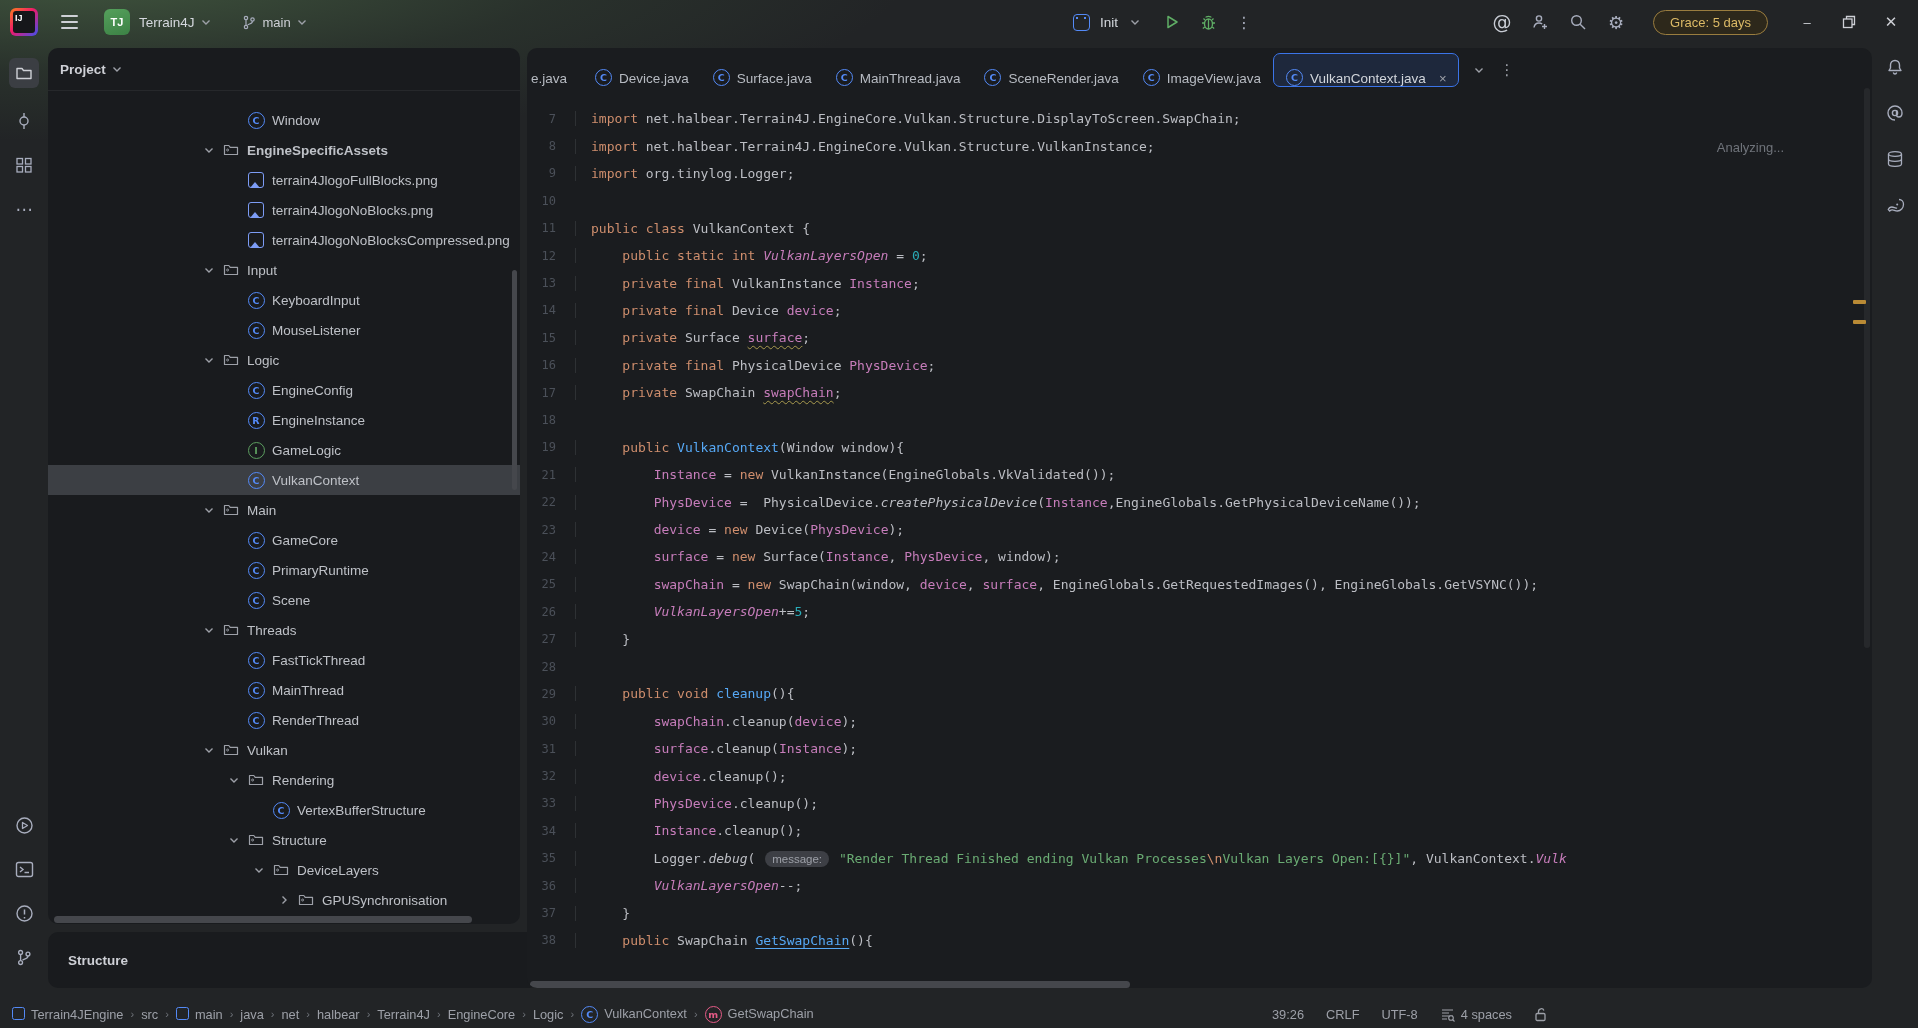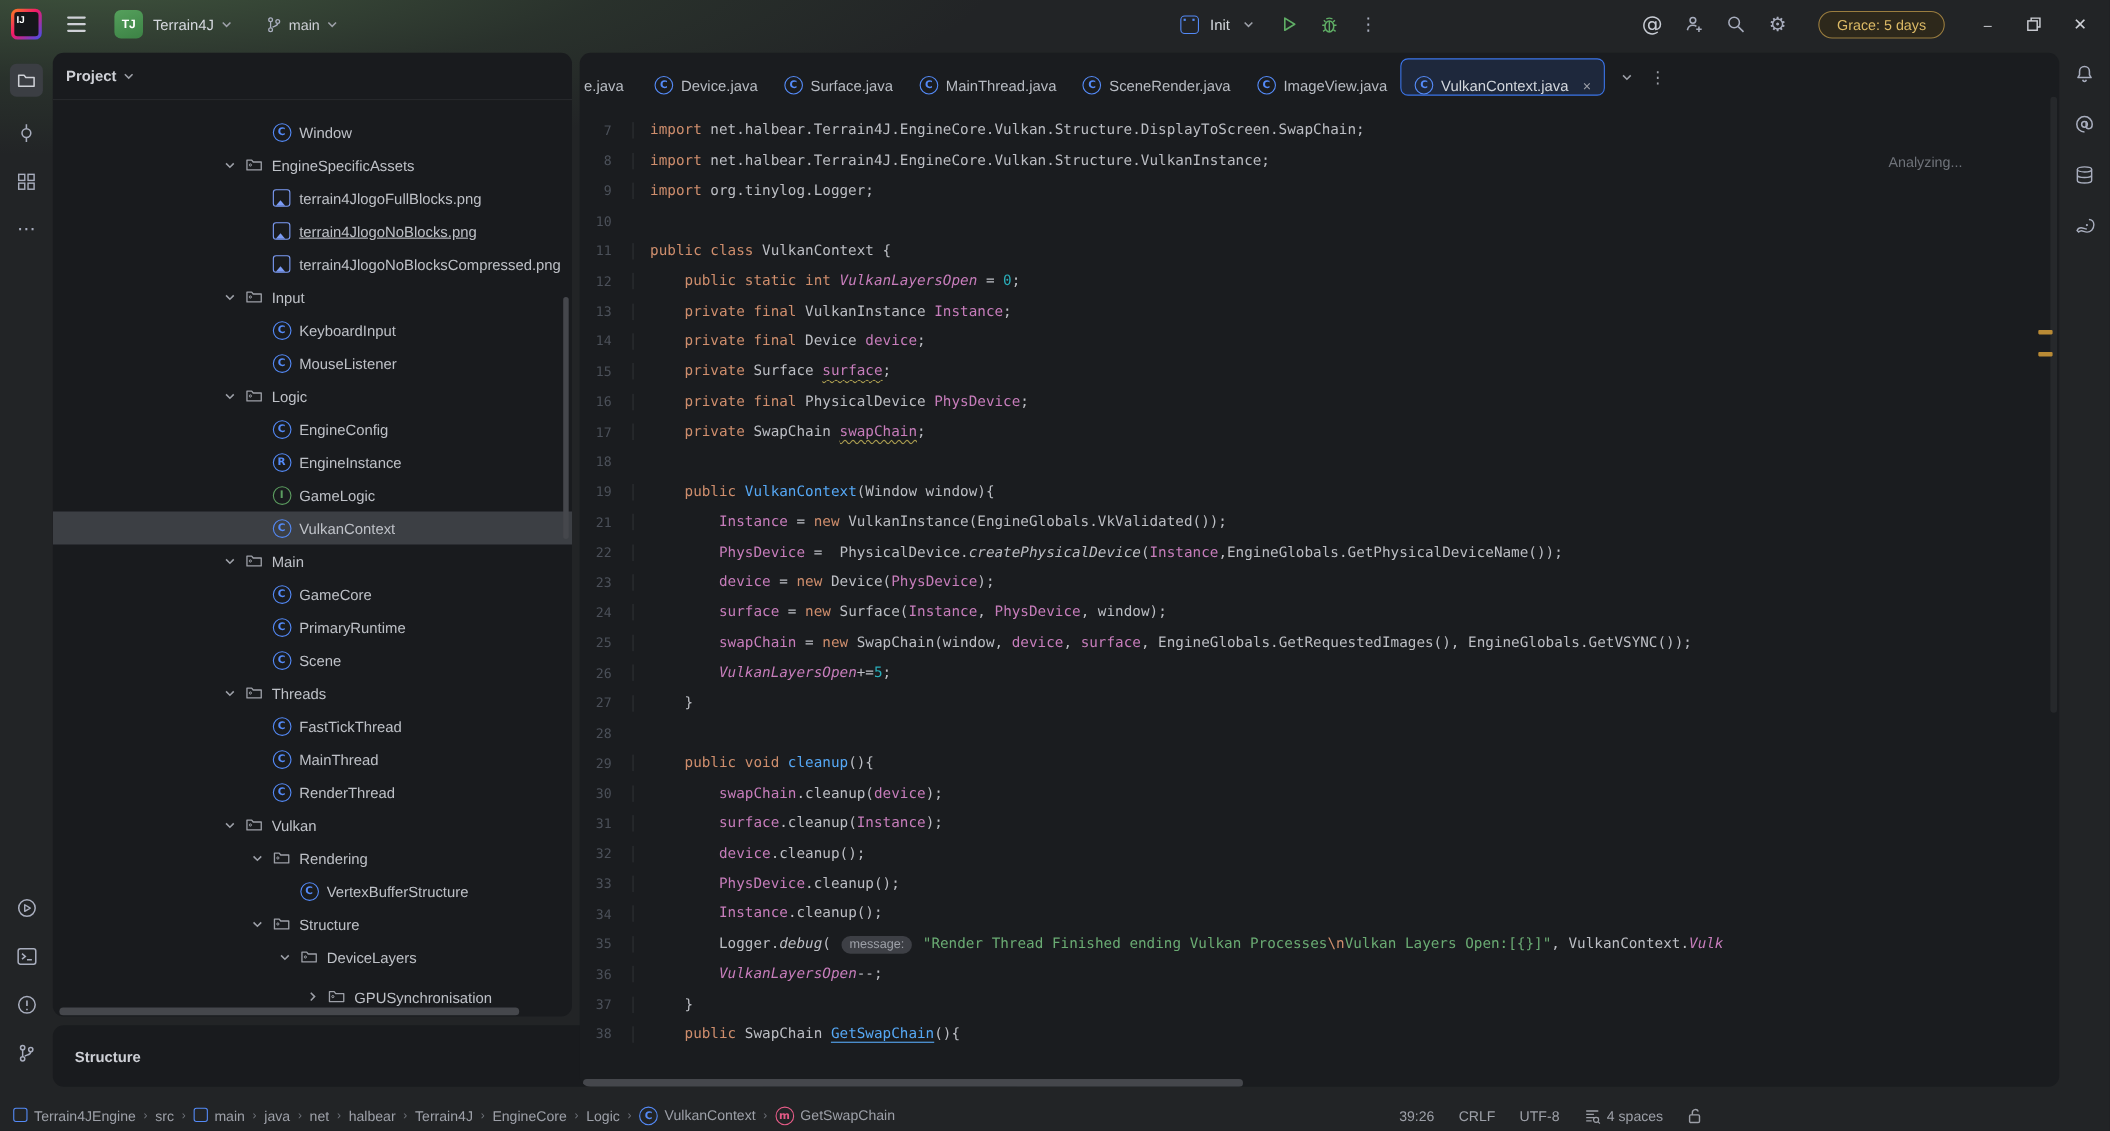--- a/index.html
+++ b/index.html
@@ -272,219 +272,219 @@
     </span>
   </div>
   <div class="tree-body" id="tree-body">
       <div class="trow" style="padding-left: 177px;">
         <span class="chv"></span>
         <span class="tic">
           <span class="ic-circle ic-class">C</span>
         </span>
         <span class="lbl">Window</span>
       </div>
+      <div class="trow" style="padding-left: 152px; font-weight: bold;">
+        <span class="chv">
+          <svg class="s" width="12" height="12" viewBox="0 0 12 12">
+            <path d="M2.5 4.5l3.5 3.5 3.5-3.5" fill="none" stroke="#9DA0A8" stroke-width="1.4"></path>
+          </svg>
+        </span>
+        <span class="tic">
+          <span>
+            <svg class="s" width="16" height="16" viewBox="0 0 16 16">
+              <path d="M1.5 3.5h4.3l1.4 1.8h7.3v7.2H1.5z" fill="none" stroke="#9DA0A8" stroke-width="1.2" stroke-linejoin="round"></path>
+              <circle cx="4.6" cy="8" r="1" fill="none" stroke="#9DA0A8" stroke-width=".9"></circle>
+            </svg>
+          </span>
+        </span>
+        <span class="lbl">EngineSpecificAssets</span>
+      </div>
+      <div class="trow" style="padding-left: 177px;">
+        <span class="chv"></span>
+        <span class="tic">
+          <span class="ic-img"></span>
+        </span>
+        <span class="lbl">terrain4JlogoFullBlocks.png</span>
+      </div>
+      <div class="trow" style="padding-left: 177px;">
+        <span class="chv"></span>
+        <span class="tic">
+          <span class="ic-img"></span>
+        </span>
+        <span class="lbl">terrain4JlogoNoBlocks.png</span>
+      </div>
+      <div class="trow" style="padding-left: 177px;">
+        <span class="chv"></span>
+        <span class="tic">
+          <span class="ic-img"></span>
+        </span>
+        <span class="lbl">terrain4JlogoNoBlocksCompressed.png</span>
+      </div>
       <div class="trow" style="padding-left: 152px;">
         <span class="chv">
           <svg class="s" width="12" height="12" viewBox="0 0 12 12">
             <path d="M2.5 4.5l3.5 3.5 3.5-3.5" fill="none" stroke="#9DA0A8" stroke-width="1.4"></path>
           </svg>
         </span>
         <span class="tic">
           <span>
             <svg class="s" width="16" height="16" viewBox="0 0 16 16">
               <path d="M1.5 3.5h4.3l1.4 1.8h7.3v7.2H1.5z" fill="none" stroke="#9DA0A8" stroke-width="1.2" stroke-linejoin="round"></path>
               <circle cx="4.6" cy="8" r="1" fill="none" stroke="#9DA0A8" stroke-width=".9"></circle>
             </svg>
           </span>
         </span>
-        <span class="lbl">EngineSpecificAssets</span>
-      </div>
-      <div class="trow" style="padding-left: 177px;">
-        <span class="chv"></span>
-        <span class="tic">
-          <span class="ic-img"></span>
-        </span>
-        <span class="lbl">terrain4JlogoFullBlocks.png</span>
-      </div>
-      <div class="trow" style="padding-left: 177px; text-decoration: underline;">
-        <span class="chv"></span>
-        <span class="tic">
-          <span class="ic-img"></span>
-        </span>
-        <span class="lbl">terrain4JlogoNoBlocks.png</span>
-      </div>
-      <div class="trow" style="padding-left: 177px;">
-        <span class="chv"></span>
-        <span class="tic">
-          <span class="ic-img"></span>
-        </span>
-        <span class="lbl">terrain4JlogoNoBlocksCompressed.png</span>
+        <span class="lbl">Input</span>
+      </div>
+      <div class="trow" style="padding-left: 177px;">
+        <span class="chv"></span>
+        <span class="tic">
+          <span class="ic-circle ic-class">C</span>
+        </span>
+        <span class="lbl">KeyboardInput</span>
+      </div>
+      <div class="trow" style="padding-left: 177px;">
+        <span class="chv"></span>
+        <span class="tic">
+          <span class="ic-circle ic-class">C</span>
+        </span>
+        <span class="lbl">MouseListener</span>
       </div>
       <div class="trow" style="padding-left: 152px;">
         <span class="chv">
           <svg class="s" width="12" height="12" viewBox="0 0 12 12">
             <path d="M2.5 4.5l3.5 3.5 3.5-3.5" fill="none" stroke="#9DA0A8" stroke-width="1.4"></path>
           </svg>
         </span>
         <span class="tic">
           <span>
             <svg class="s" width="16" height="16" viewBox="0 0 16 16">
               <path d="M1.5 3.5h4.3l1.4 1.8h7.3v7.2H1.5z" fill="none" stroke="#9DA0A8" stroke-width="1.2" stroke-linejoin="round"></path>
               <circle cx="4.6" cy="8" r="1" fill="none" stroke="#9DA0A8" stroke-width=".9"></circle>
             </svg>
           </span>
         </span>
-        <span class="lbl">Input</span>
-      </div>
-      <div class="trow" style="padding-left: 177px;">
-        <span class="chv"></span>
-        <span class="tic">
-          <span class="ic-circle ic-class">C</span>
-        </span>
-        <span class="lbl">KeyboardInput</span>
-      </div>
-      <div class="trow" style="padding-left: 177px;">
-        <span class="chv"></span>
-        <span class="tic">
-          <span class="ic-circle ic-class">C</span>
-        </span>
-        <span class="lbl">MouseListener</span>
+        <span class="lbl">Logic</span>
+      </div>
+      <div class="trow" style="padding-left: 177px;">
+        <span class="chv"></span>
+        <span class="tic">
+          <span class="ic-circle ic-class">C</span>
+        </span>
+        <span class="lbl">EngineConfig</span>
+      </div>
+      <div class="trow" style="padding-left: 177px;">
+        <span class="chv"></span>
+        <span class="tic">
+          <span class="ic-circle ic-rec">R</span>
+        </span>
+        <span class="lbl">EngineInstance</span>
+      </div>
+      <div class="trow" style="padding-left: 177px;">
+        <span class="chv"></span>
+        <span class="tic">
+          <span class="ic-circle ic-iface">I</span>
+        </span>
+        <span class="lbl">GameLogic</span>
+      </div>
+      <div class="trow sel" style="padding-left: 177px;">
+        <span class="chv"></span>
+        <span class="tic">
+          <span class="ic-circle ic-class">C</span>
+        </span>
+        <span class="lbl">VulkanContext</span>
       </div>
       <div class="trow" style="padding-left: 152px;">
         <span class="chv">
           <svg class="s" width="12" height="12" viewBox="0 0 12 12">
             <path d="M2.5 4.5l3.5 3.5 3.5-3.5" fill="none" stroke="#9DA0A8" stroke-width="1.4"></path>
           </svg>
         </span>
         <span class="tic">
           <span>
             <svg class="s" width="16" height="16" viewBox="0 0 16 16">
               <path d="M1.5 3.5h4.3l1.4 1.8h7.3v7.2H1.5z" fill="none" stroke="#9DA0A8" stroke-width="1.2" stroke-linejoin="round"></path>
               <circle cx="4.6" cy="8" r="1" fill="none" stroke="#9DA0A8" stroke-width=".9"></circle>
             </svg>
           </span>
         </span>
-        <span class="lbl">Logic</span>
-      </div>
-      <div class="trow" style="padding-left: 177px;">
-        <span class="chv"></span>
-        <span class="tic">
-          <span class="ic-circle ic-class">C</span>
-        </span>
-        <span class="lbl">EngineConfig</span>
-      </div>
-      <div class="trow" style="padding-left: 177px;">
-        <span class="chv"></span>
-        <span class="tic">
-          <span class="ic-circle ic-rec">R</span>
-        </span>
-        <span class="lbl">EngineInstance</span>
-      </div>
-      <div class="trow" style="padding-left: 177px;">
-        <span class="chv"></span>
-        <span class="tic">
-          <span class="ic-circle ic-iface">I</span>
-        </span>
-        <span class="lbl">GameLogic</span>
-      </div>
-      <div class="trow sel" style="padding-left: 177px;">
-        <span class="chv"></span>
-        <span class="tic">
-          <span class="ic-circle ic-class">C</span>
-        </span>
-        <span class="lbl">VulkanContext</span>
+        <span class="lbl">Main</span>
+      </div>
+      <div class="trow" style="padding-left: 177px;">
+        <span class="chv"></span>
+        <span class="tic">
+          <span class="ic-circle ic-class">C</span>
+        </span>
+        <span class="lbl">GameCore</span>
+      </div>
+      <div class="trow" style="padding-left: 177px;">
+        <span class="chv"></span>
+        <span class="tic">
+          <span class="ic-circle ic-class">C</span>
+        </span>
+        <span class="lbl">PrimaryRuntime</span>
+      </div>
+      <div class="trow" style="padding-left: 177px;">
+        <span class="chv"></span>
+        <span class="tic">
+          <span class="ic-circle ic-class">C</span>
+        </span>
+        <span class="lbl">Scene</span>
       </div>
       <div class="trow" style="padding-left: 152px;">
         <span class="chv">
           <svg class="s" width="12" height="12" viewBox="0 0 12 12">
             <path d="M2.5 4.5l3.5 3.5 3.5-3.5" fill="none" stroke="#9DA0A8" stroke-width="1.4"></path>
           </svg>
         </span>
         <span class="tic">
           <span>
             <svg class="s" width="16" height="16" viewBox="0 0 16 16">
               <path d="M1.5 3.5h4.3l1.4 1.8h7.3v7.2H1.5z" fill="none" stroke="#9DA0A8" stroke-width="1.2" stroke-linejoin="round"></path>
               <circle cx="4.6" cy="8" r="1" fill="none" stroke="#9DA0A8" stroke-width=".9"></circle>
             </svg>
           </span>
         </span>
-        <span class="lbl">Main</span>
-      </div>
-      <div class="trow" style="padding-left: 177px;">
-        <span class="chv"></span>
-        <span class="tic">
-          <span class="ic-circle ic-class">C</span>
-        </span>
-        <span class="lbl">GameCore</span>
-      </div>
-      <div class="trow" style="padding-left: 177px;">
-        <span class="chv"></span>
-        <span class="tic">
-          <span class="ic-circle ic-class">C</span>
-        </span>
-        <span class="lbl">PrimaryRuntime</span>
-      </div>
-      <div class="trow" style="padding-left: 177px;">
-        <span class="chv"></span>
-        <span class="tic">
-          <span class="ic-circle ic-class">C</span>
-        </span>
-        <span class="lbl">Scene</span>
+        <span class="lbl">Threads</span>
+      </div>
+      <div class="trow" style="padding-left: 177px;">
+        <span class="chv"></span>
+        <span class="tic">
+          <span class="ic-circle ic-class">C</span>
+        </span>
+        <span class="lbl">FastTickThread</span>
+      </div>
+      <div class="trow" style="padding-left: 177px;">
+        <span class="chv"></span>
+        <span class="tic">
+          <span class="ic-circle ic-class">C</span>
+        </span>
+        <span class="lbl">MainThread</span>
+      </div>
+      <div class="trow" style="padding-left: 177px;">
+        <span class="chv"></span>
+        <span class="tic">
+          <span class="ic-circle ic-class">C</span>
+        </span>
+        <span class="lbl">RenderThread</span>
       </div>
       <div class="trow" style="padding-left: 152px;">
         <span class="chv">
           <svg class="s" width="12" height="12" viewBox="0 0 12 12">
             <path d="M2.5 4.5l3.5 3.5 3.5-3.5" fill="none" stroke="#9DA0A8" stroke-width="1.4"></path>
           </svg>
         </span>
         <span class="tic">
           <span>
             <svg class="s" width="16" height="16" viewBox="0 0 16 16">
               <path d="M1.5 3.5h4.3l1.4 1.8h7.3v7.2H1.5z" fill="none" stroke="#9DA0A8" stroke-width="1.2" stroke-linejoin="round"></path>
               <circle cx="4.6" cy="8" r="1" fill="none" stroke="#9DA0A8" stroke-width=".9"></circle>
             </svg>
           </span>
         </span>
-        <span class="lbl">Threads</span>
-      </div>
-      <div class="trow" style="padding-left: 177px;">
-        <span class="chv"></span>
-        <span class="tic">
-          <span class="ic-circle ic-class">C</span>
-        </span>
-        <span class="lbl">FastTickThread</span>
-      </div>
-      <div class="trow" style="padding-left: 177px;">
-        <span class="chv"></span>
-        <span class="tic">
-          <span class="ic-circle ic-class">C</span>
-        </span>
-        <span class="lbl">MainThread</span>
-      </div>
-      <div class="trow" style="padding-left: 177px;">
-        <span class="chv"></span>
-        <span class="tic">
-          <span class="ic-circle ic-class">C</span>
-        </span>
-        <span class="lbl">RenderThread</span>
-      </div>
-      <div class="trow" style="padding-left: 152px;">
-        <span class="chv">
-          <svg class="s" width="12" height="12" viewBox="0 0 12 12">
-            <path d="M2.5 4.5l3.5 3.5 3.5-3.5" fill="none" stroke="#9DA0A8" stroke-width="1.4"></path>
-          </svg>
-        </span>
-        <span class="tic">
-          <span>
-            <svg class="s" width="16" height="16" viewBox="0 0 16 16">
-              <path d="M1.5 3.5h4.3l1.4 1.8h7.3v7.2H1.5z" fill="none" stroke="#9DA0A8" stroke-width="1.2" stroke-linejoin="round"></path>
-              <circle cx="4.6" cy="8" r="1" fill="none" stroke="#9DA0A8" stroke-width=".9"></circle>
-            </svg>
-          </span>
-        </span>
         <span class="lbl">Vulkan</span>
       </div>
       <div class="trow" style="padding-left: 177px;">
         <span class="chv">
           <svg class="s" width="12" height="12" viewBox="0 0 12 12">
             <path d="M2.5 4.5l3.5 3.5 3.5-3.5" fill="none" stroke="#9DA0A8" stroke-width="1.4"></path>
           </svg>
         </span>
         <span class="tic">
           <span>
@@ -528,21 +528,21 @@
         <span class="tic">
           <span>
             <svg class="s" width="16" height="16" viewBox="0 0 16 16">
               <path d="M1.5 3.5h4.3l1.4 1.8h7.3v7.2H1.5z" fill="none" stroke="#9DA0A8" stroke-width="1.2" stroke-linejoin="round"></path>
               <circle cx="4.6" cy="8" r="1" fill="none" stroke="#9DA0A8" stroke-width=".9"></circle>
             </svg>
           </span>
         </span>
         <span class="lbl">DeviceLayers</span>
       </div>
-      <div class="trow" style="padding-left: 227px; align-items: flex-end;">
+      <div class="trow" style="padding-left: 227px;">
         <span class="chv">
           <svg class="s" width="12" height="12" viewBox="0 0 12 12">
             <path d="M4.5 2.5L8 6l-3.5 3.5" fill="none" stroke="#9DA0A8" stroke-width="1.4"></path>
           </svg>
         </span>
         <span class="tic">
           <span>
             <svg class="s" width="16" height="16" viewBox="0 0 16 16">
               <path d="M1.5 3.5h4.3l1.4 1.8h7.3v7.2H1.5z" fill="none" stroke="#9DA0A8" stroke-width="1.2" stroke-linejoin="round"></path>
               <circle cx="4.6" cy="8" r="1" fill="none" stroke="#9DA0A8" stroke-width=".9"></circle>

